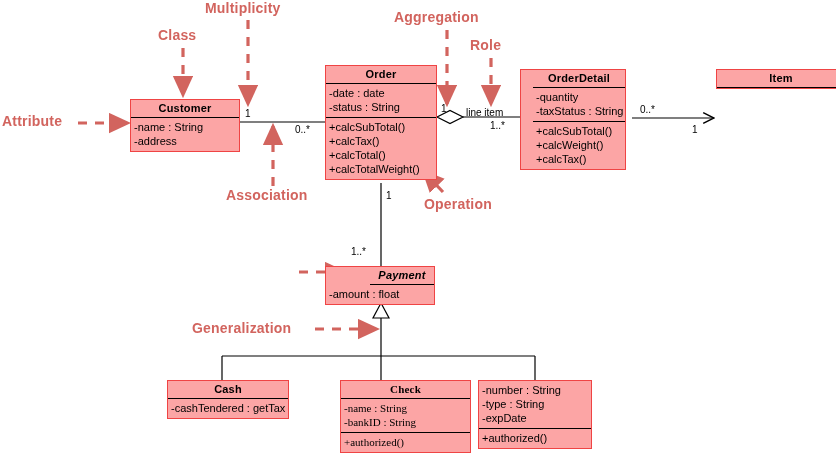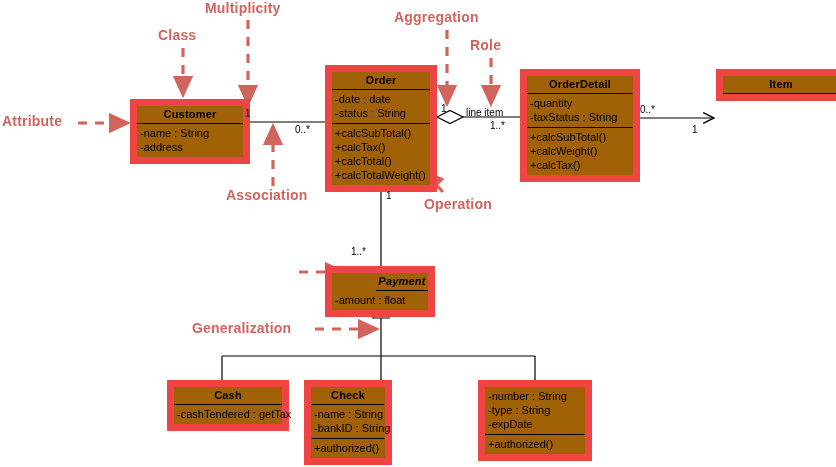--- a/index.html
+++ b/index.html
@@ -21,22 +21,22 @@
     position: absolute;
     left: 0;
     top: 0;
     width: 836px;
     height: 467px;
   }
   
   .uml-class {
     position: absolute;
     box-sizing: border-box;
-    border: 7px solid #ef4444;
-    background: #a16207;
+    border: 1px solid #ef4444;
+    background: #fca5a5;
     font-size: 11px;
     color: #000000;
     z-index: 5;
   }
   .uml-name {
     text-align: center;
     font-weight: bold;
     font-size: 11px;
     padding: 2px 2px 3px 2px;
     border-bottom: 1px solid #000000;
@@ -129,21 +129,21 @@
     
     <line x1="273" y1="186" x2="273" y2="126" stroke="#D2645E" stroke-width="3.2" stroke-dasharray="9,8" marker-end="url(#annot-arrow)"></line>
     
     <line x1="443" y1="192" x2="424" y2="172" stroke="#D2645E" stroke-width="3.2" marker-end="url(#annot-arrow)"></line>
     
     <line x1="299" y1="272" x2="344" y2="272" stroke="#D2645E" stroke-width="3.2" stroke-dasharray="9,8" marker-end="url(#annot-arrow)"></line>
     
     <line x1="315" y1="329" x2="377" y2="329" stroke="#D2645E" stroke-width="3.2" stroke-dasharray="9,8" marker-end="url(#annot-arrow)"></line>
   </svg>
 
-  <div class="uml-class" style="left:130px; top:99px; width:120px;">
+  <div class="uml-class" style="left:130px; top:99px; width:110px;">
     <div class="uml-name">Customer</div>
     <div class="uml-compartment">
       <div class="uml-row">-name : String</div>
       <div class="uml-row">-address</div>
     </div>
   </div>
 
   <div class="uml-class" style="left:325px; top:65px; width:112px;">
     <div class="uml-name">Order</div>
     <div class="uml-compartment">
@@ -151,21 +151,21 @@
       <div class="uml-row">-status : String</div>
     </div>
     <div class="uml-compartment">
       <div class="uml-row">+calcSubTotal()</div>
       <div class="uml-row">+calcTax()</div>
       <div class="uml-row">+calcTotal()</div>
       <div class="uml-row">+calcTotalWeight()</div>
     </div>
   </div>
 
-  <div class="uml-class" style="left:520px; top:69px; width:120px;">
+  <div class="uml-class" style="left:520px; top:69px; width:106px;padding-left:12px;">
     <div class="uml-name">OrderDetail</div>
     <div class="uml-compartment">
       <div class="uml-row">-quantity</div>
       <div class="uml-row">-taxStatus : String</div>
     </div>
     <div class="uml-compartment">
       <div class="uml-row">+calcSubTotal()</div>
       <div class="uml-row">+calcWeight()</div>
       <div class="uml-row">+calcTax()</div>
     </div>
@@ -182,21 +182,21 @@
     </div>
   </div>
 
   <div class="uml-class" style="left:167px; top:380px; width:122px;">
     <div class="uml-name">Cash</div>
     <div class="uml-compartment">
       <div class="uml-row">-cashTendered : getTax</div>
     </div>
   </div>
 
-  <div class="uml-class" style="left:304px; top:380px; width:88px;">
+  <div class="uml-class" style="left:340px; top:380px; width:131px;font-family:Liberation Serif, serif;">
     <div class="uml-name">Check</div>
     <div class="uml-compartment">
       <div class="uml-row">-name : String</div>
       <div class="uml-row">-bankID : String</div>
     </div>
     <div class="uml-compartment">
       <div class="uml-row">+authorized()</div>
     </div>
   </div>
 

